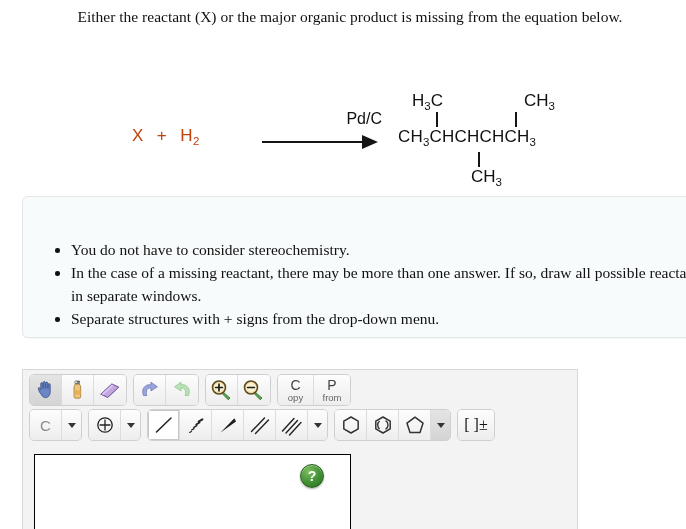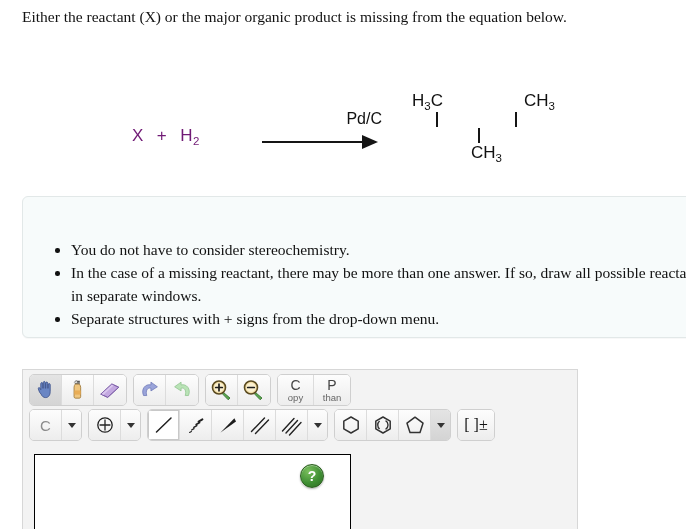--- a/index.html
+++ b/index.html
@@ -17,36 +17,37 @@
     position: relative;
   }
 
   
   .prompt {
     padding: 6px 8px 0 22px;
     font-size: 15.5px;
     line-height: 1.42;
     color: #111111;
     letter-spacing: 0.0px;
+    text-align: center;
   }
 
   
   .equation {
     position: relative;
     height: 120px;
     margin-top: 4px;
   }
   .eq-left {
     position: absolute;
     left: 132px;
     top: 104px;
     transform: translateY(-50%);
     font-family: "Liberation Sans", sans-serif;
     font-size: 17px;
-    color: #701a75;
+    color: #c2410c;
     white-space: nowrap;
     letter-spacing: 0.5px;
   }
   .eq-left .sp { display: inline-block; width: 13px; }
   .eq-left sub {
     font-size: 11.5px;
     vertical-align: baseline;
     position: relative;
     top: 3.5px;
   }
@@ -310,20 +311,23 @@
 
   <div class="product">
     <div class="prod-row-top">
       <span class="prod-top-left"><span>H</span><sub>3</sub><span>C</span></span>
       <span class="prod-top-right"><span>CH</span><sub>3</sub></span>
     </div>
     <div class="prod-bonds-top">
       <span class="bondv" style="left:38px; top:0; height:15px;"></span>
       <span class="bondv" style="left:117px; top:0; height:15px;"></span>
     </div>
+    <div class="prod-main">
+      <span>CH<sub>3</sub></span><span>CHCHCH</span><span>CH<sub>3</sub></span>
+    </div>
     <div class="prod-bonds-bot">
       <span class="bondv" style="left:80px; top:0; height:15px;"></span>
     </div>
     <div class="prod-bottom">
       <span class="prod-bot-label"><span>CH</span><sub>3</sub></span>
     </div>
   </div>
 </div>
 
 <div class="notice">
@@ -397,21 +401,21 @@
     <div class="group">
       <div class="btn wide">
         <span class="txtbtn">
           <span class="big">C</span>
           <span class="small">opy</span>
         </span>
       </div>
       <div class="btn wide">
         <span class="txtbtn">
           <span class="big">P</span>
-          <span class="small">than</span>
+          <span class="small">from</span>
         </span>
       </div>
     </div>
   </div>
 
   <div class="tb-row row2">
 
     <div class="group">
       <div class="btn">
         <span class="atom-c">C</span>

